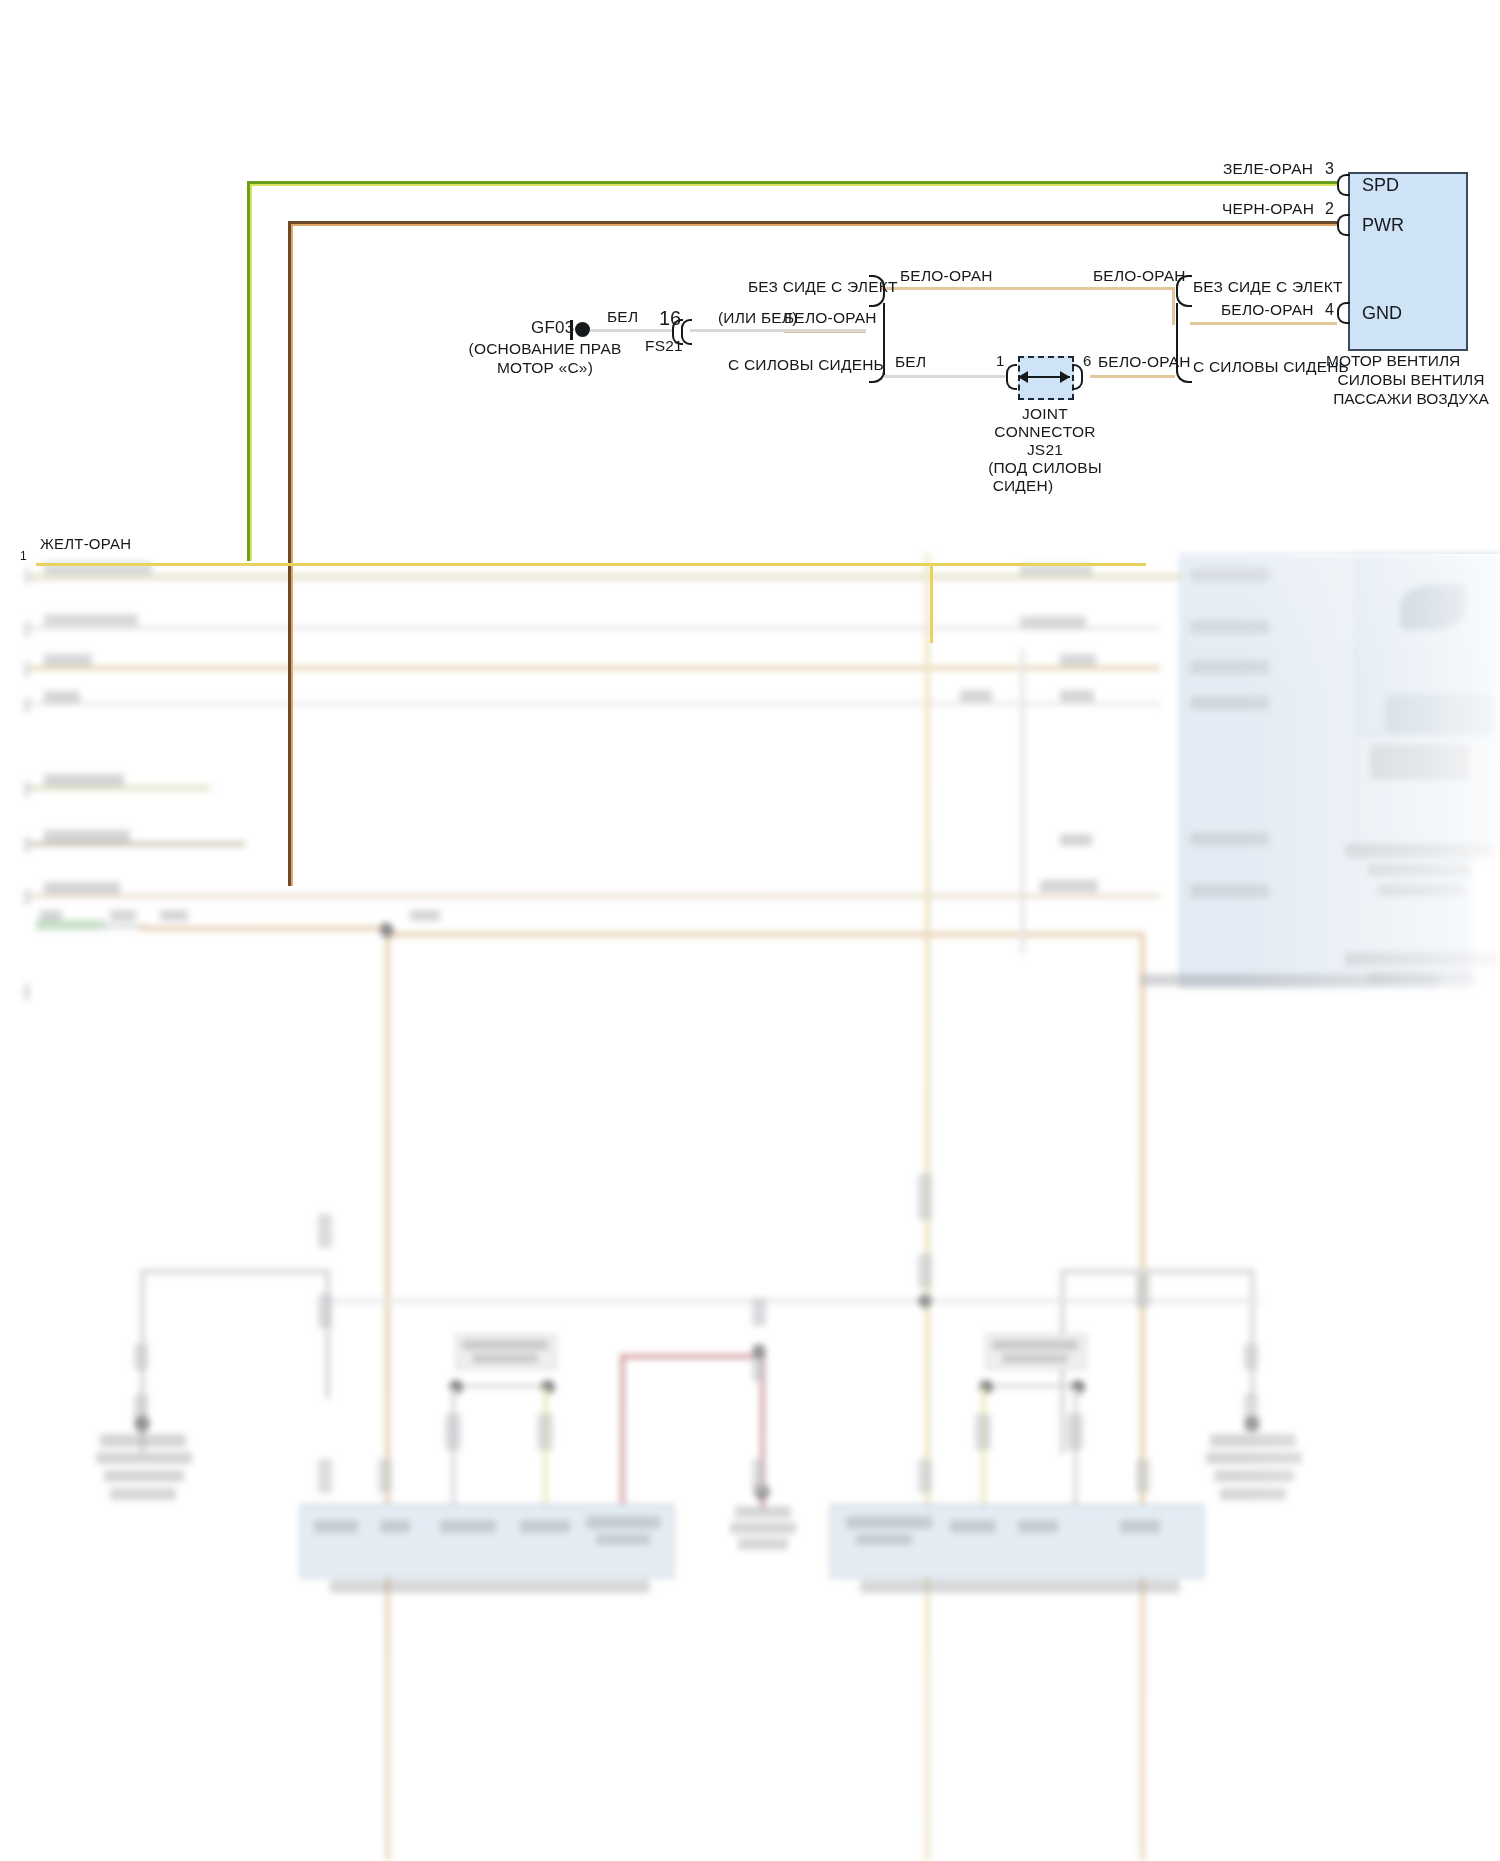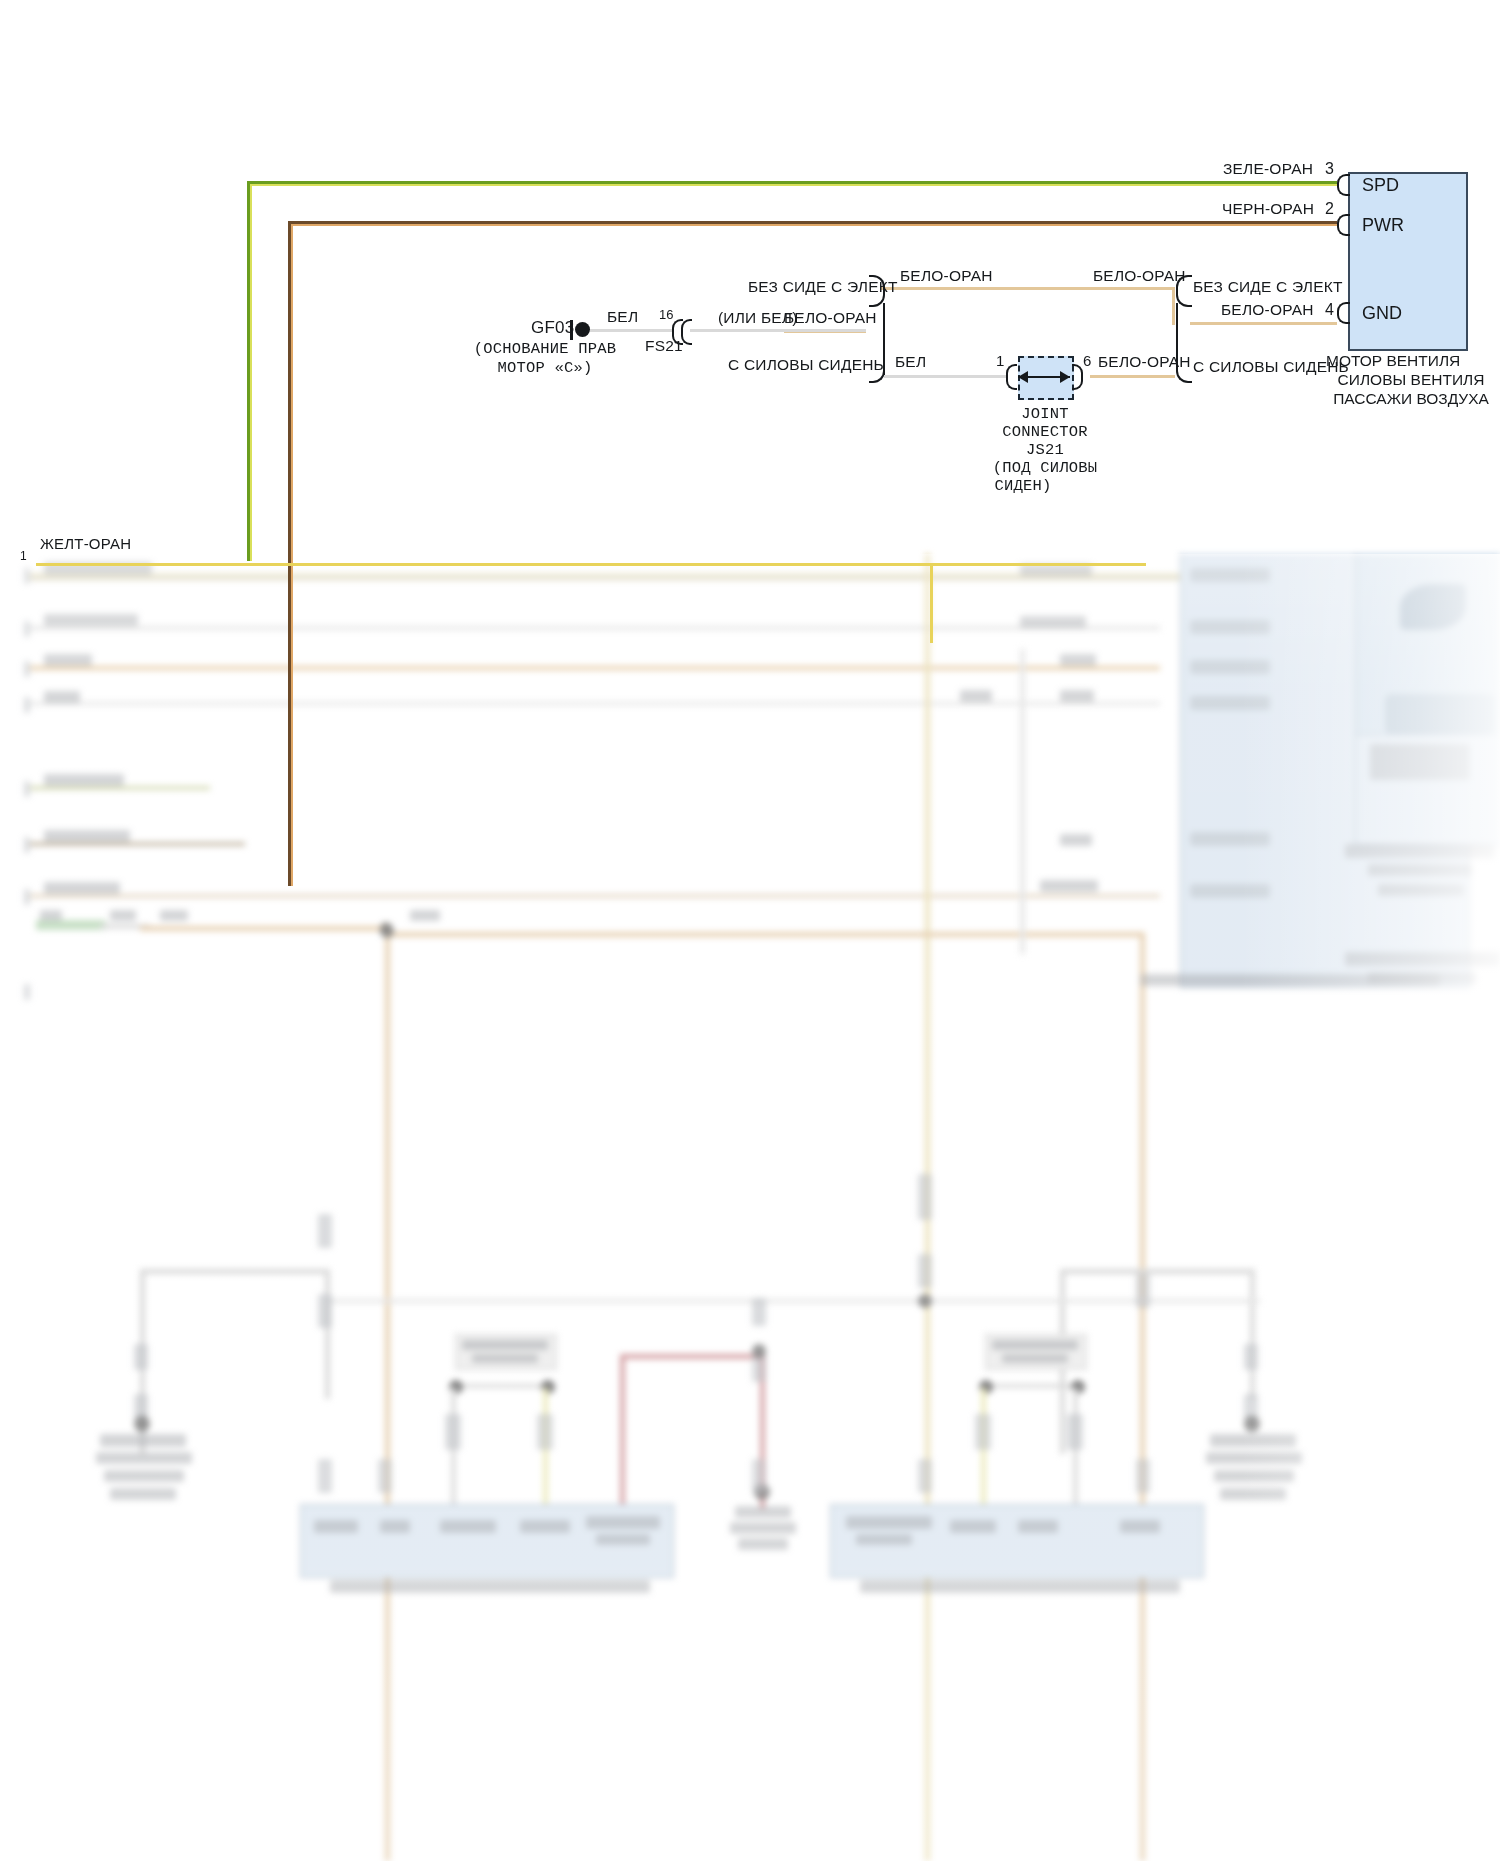--- a/index.html
+++ b/index.html
@@ -10,21 +10,21 @@
     height:1861px;
     background:#ffffff;
     overflow:hidden;
   }
 
   
   .sharp{position:absolute;left:0;top:0;width:1500px;height:1861px;}
 
   .wire{position:absolute;}
   .lbl{position:absolute;color:#16191c;white-space:nowrap;font-size:15.5px;letter-spacing:.2px;}
-  .lbl.c{text-align:center;font-family:Liberation Mono, monospace;}
+  .lbl.c{text-align:center;}
   .pin{position:absolute;color:#16191c;font-size:16px;}
 
   
   .modbox{position:absolute;background:#cfe3f7;border:2px solid #3a4a5c;}
   .modlabel{position:absolute;color:#16191c;font-size:18px;}
 
   
   .jcbox{position:absolute;background:#cfe3f7;border:2px dashed #1b2733;}
 
   
@@ -304,21 +304,21 @@
     <div class="lbl" style="left:531px;top:318px;font-size:17px;">GF03</div>
     <div class="lbl c" style="left:425px;top:340px;width:240px;text-align:center;">(ОСНОВАНИЕ ПРАВ</div>
     <div class="lbl c" style="left:425px;top:359px;width:240px;text-align:center;">МОТОР «С»)</div>
 
     <div style="position:absolute;left:570px;top:320px;width:3px;height:20px;background:#16191c;"></div>
     <div style="position:absolute;left:575px;top:322px;width:15px;height:15px;border-radius:50%;background:#16191c;"></div>
 
     <div class="wire" style="left:590px;top:329px;width:82px;height:3px;background:#d9d9d9;"></div>
     <div class="lbl" style="left:607px;top:308px;">БЕЛ</div>
     <div class="lbl" style="left:645px;top:337px;">FS21</div>
-    <div class="pin" style="left:659px;top:307px;font-size:13px;">16</div>
+    <div class="pin" style="left:659px;top:307px;font-size:20px;">16</div>
 
     <div style="position:absolute;left:672px;top:319px;width:9px;height:22px;border:2px solid #16191c;border-right:none;border-radius:9px 0 0 9px;"></div>
     <div style="position:absolute;left:681px;top:319px;width:9px;height:22px;border:2px solid #16191c;border-right:none;border-radius:9px 0 0 9px;"></div>
 
     <div class="wire" style="left:690px;top:329px;width:176px;height:3px;background:#d9d9d9;"></div>
 
     <div class="lbl" style="left:40px;top:535px;font-size:15px;">ЖЕЛТ-ОРАН</div>
     <div class="pin" style="left:20px;top:549px;font-size:12px;">1</div>
     <div class="wire" style="left:36px;top:563px;width:1110px;height:3px;background:#e8d35a;"></div>
     <div class="wire" style="left:930px;top:563px;width:3px;height:80px;background:#e8d35a;"></div>

